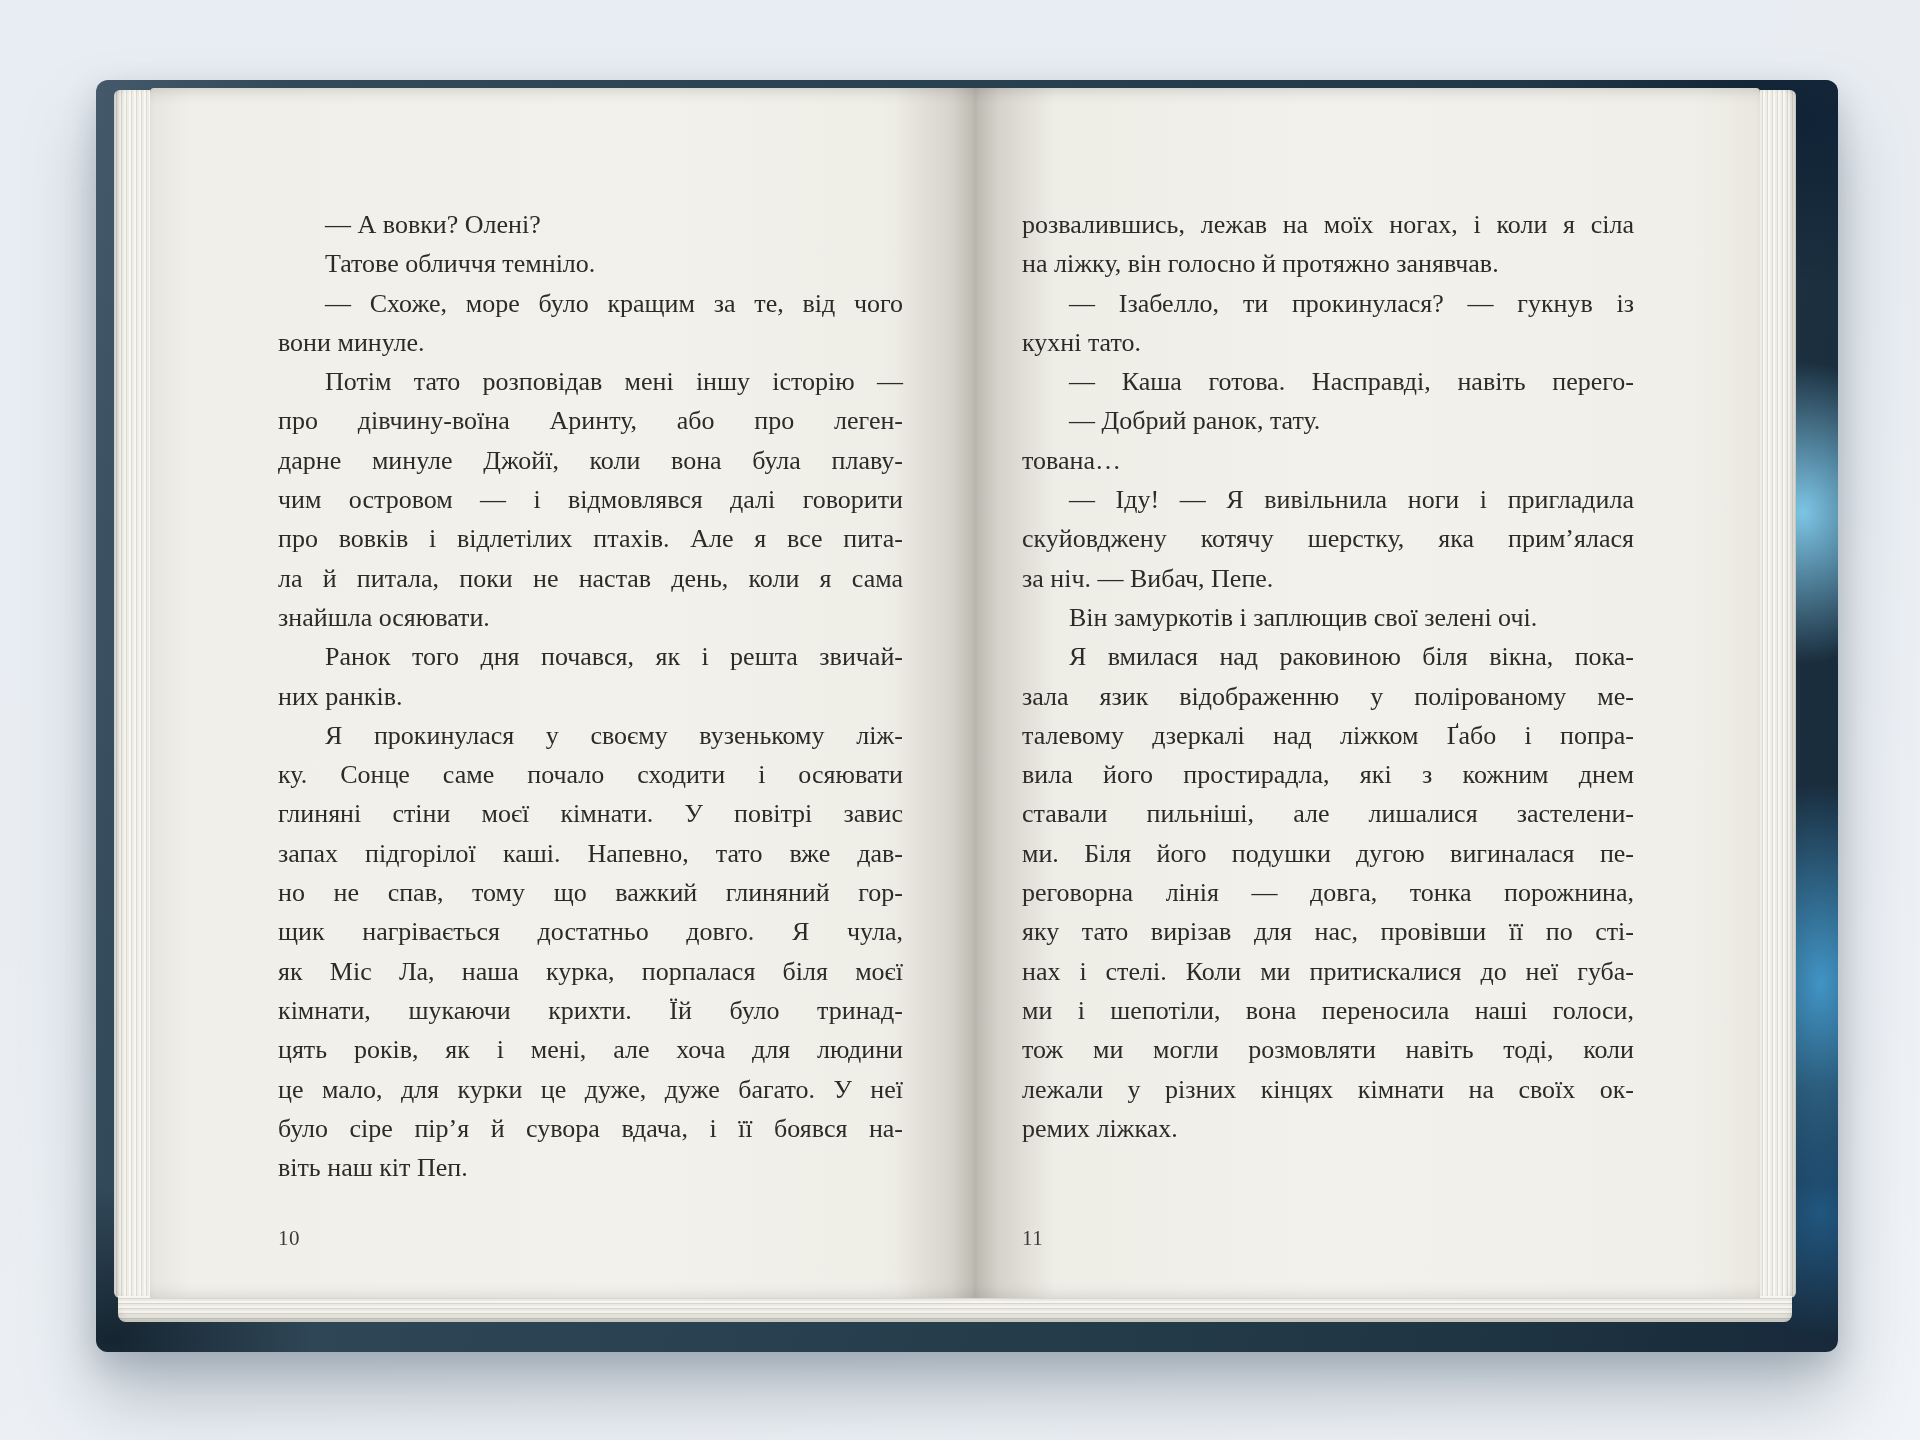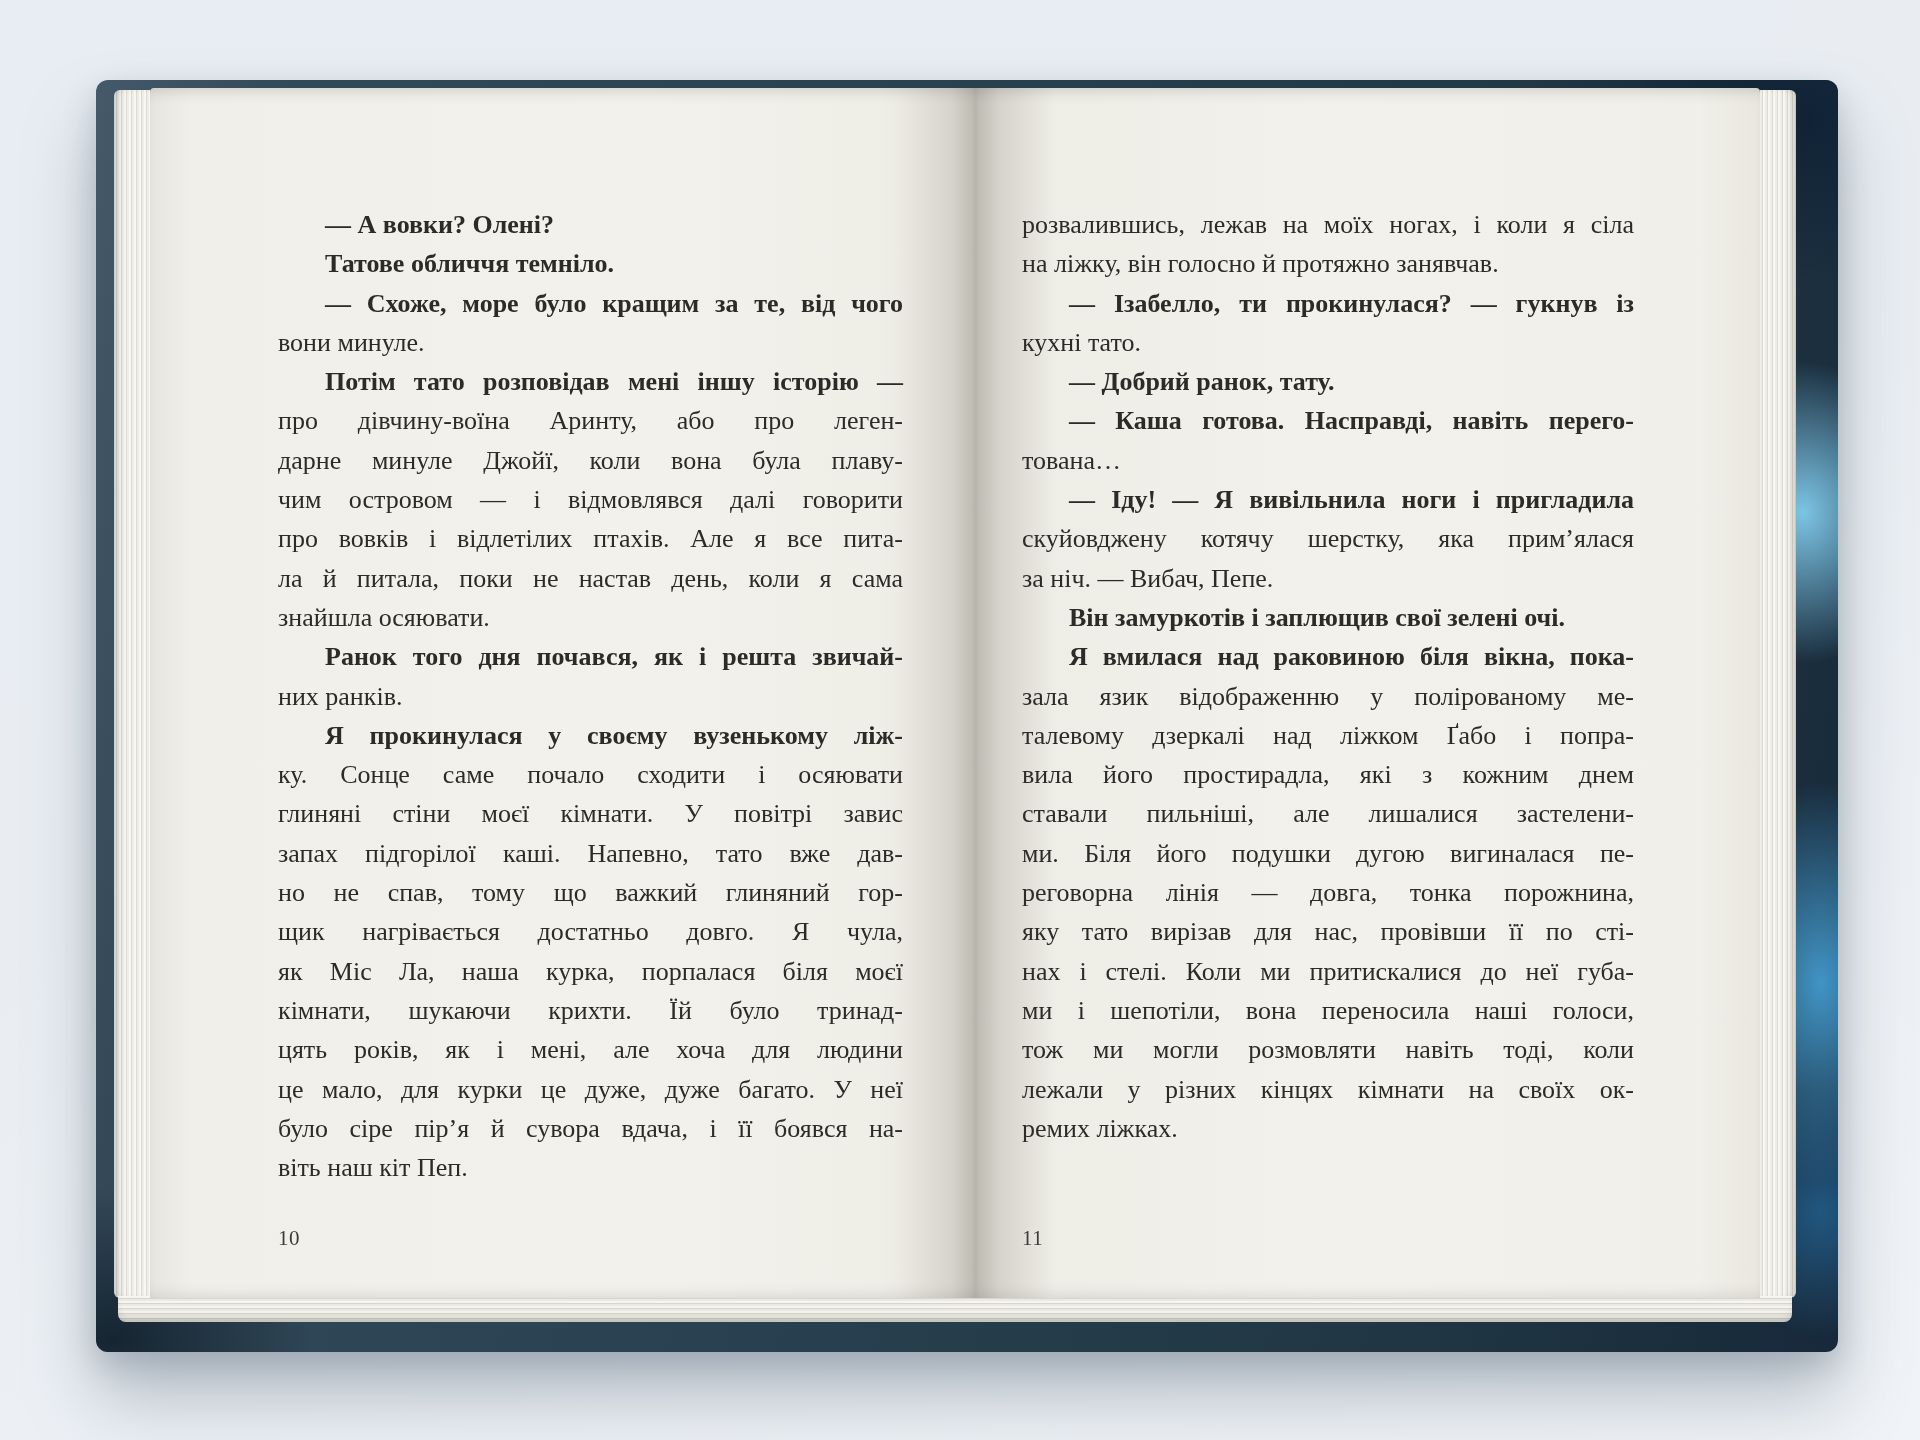--- a/index.html
+++ b/index.html
@@ -58,21 +58,21 @@
       rgba(50,44,36,0.22) 50%, rgba(70,62,50,0.10) 65%, rgba(70,62,50,0) 100%);
   }
   .text-block {
     position:absolute; top:117px; font-size:26px; line-height:39.3px;
     color: var(--text,#2d2b27); z-index:2;
   }
   .page.left  .text-block { left:128px; width:625px; }
   .page.right .text-block { left:47px;  width:612px; }
   .line { text-align:justify; text-align-last:justify; }
   .line.end { text-align-last:left; }
-  .line.indent { text-indent:47px;font-weight:bold; }
+  .line.indent { text-indent:47px; }
   .pagenum {
     position:absolute; top:1138px; font-size:21px; color:#3d3b36;
     letter-spacing:0.5px; z-index:2;
   }
   .page.left  .pagenum { left:128px; }
   .page.right .pagenum { left:47px; width:612px; }
 </style>
 </head>
 <body>
 
@@ -114,22 +114,22 @@
           </div>
         <div class="pagenum">10</div>
       </div>
 
       <div class="page right">
         <div class="text-block">
             <div class="line">розвалившись, лежав на моїх ногах, і коли я сіла</div>
             <div class="line end">на ліжку, він голосно й протяжно занявчав.</div>
             <div class="line indent">— Ізабелло, ти прокинулася? — гукнув із</div>
             <div class="line end">кухні тато.</div>
+            <div class="line indent">— Каша готова. Насправді, навіть перего-</div>
             <div class="line indent end">— Добрий ранок, тату.</div>
-            <div class="line indent">— Каша готова. Насправді, навіть перего-</div>
             <div class="line end">тована…</div>
             <div class="line indent">— Іду! — Я вивільнила ноги і пригладила</div>
             <div class="line">скуйовджену котячу шерстку, яка прим’ялася</div>
             <div class="line end">за ніч. — Вибач, Пепе.</div>
             <div class="line indent end">Він замуркотів і заплющив свої зелені очі.</div>
             <div class="line indent">Я вмилася над раковиною біля вікна, пока-</div>
             <div class="line">зала язик відображенню у полірованому ме-</div>
             <div class="line">талевому дзеркалі над ліжком Ґабо і попра-</div>
             <div class="line">вила його простирадла, які з кожним днем</div>
             <div class="line">ставали пильніші, але лишалися застелени-</div>

